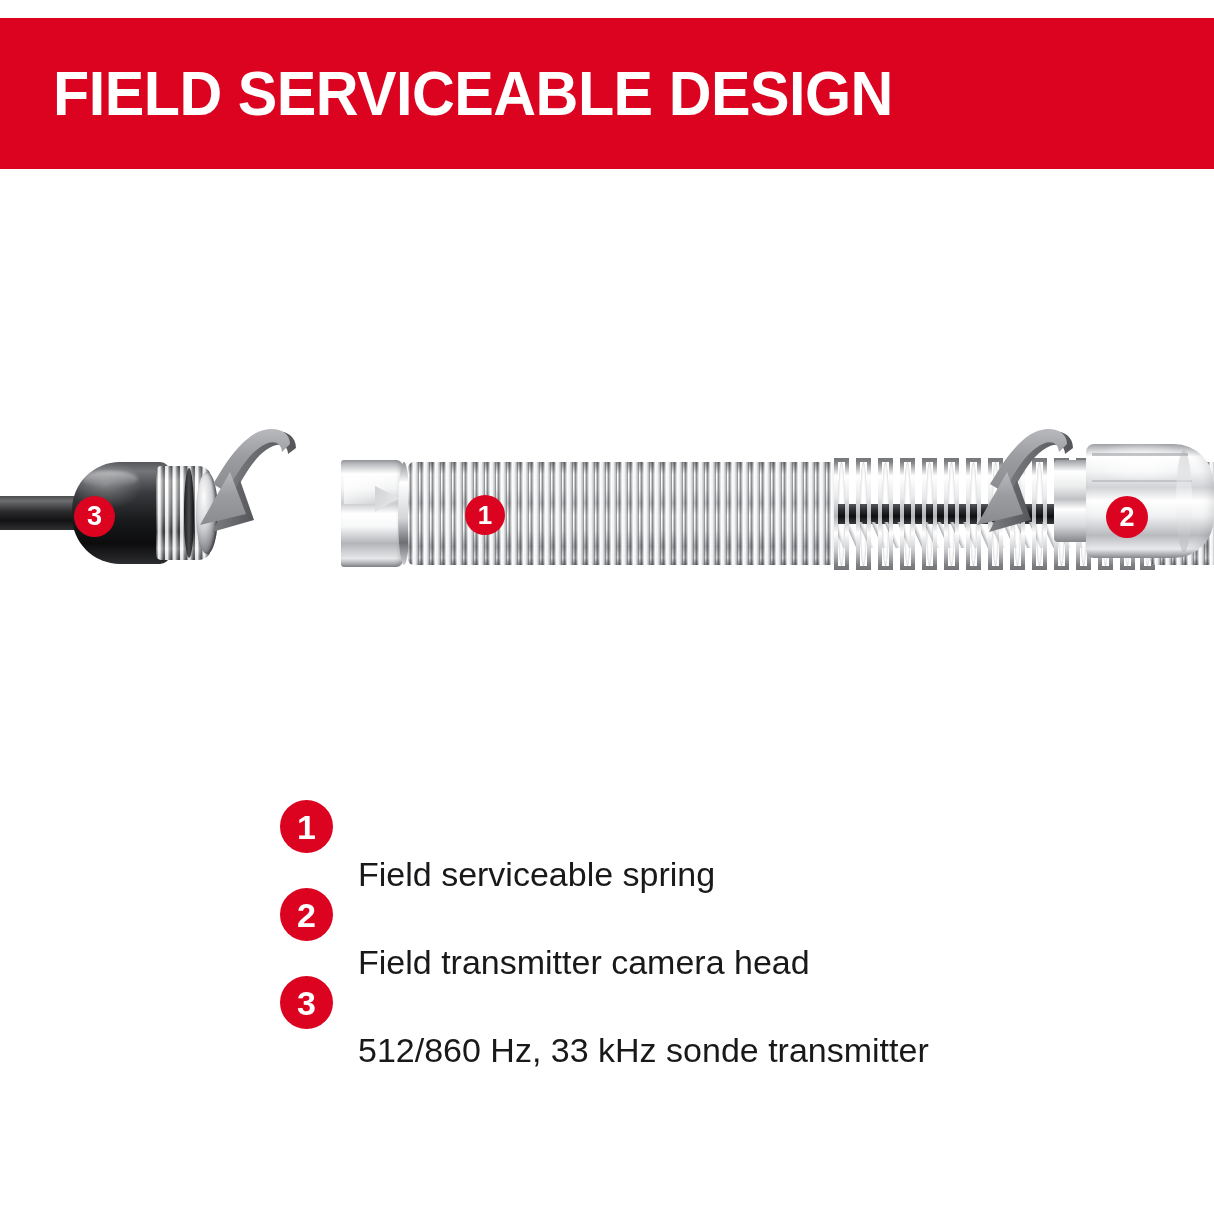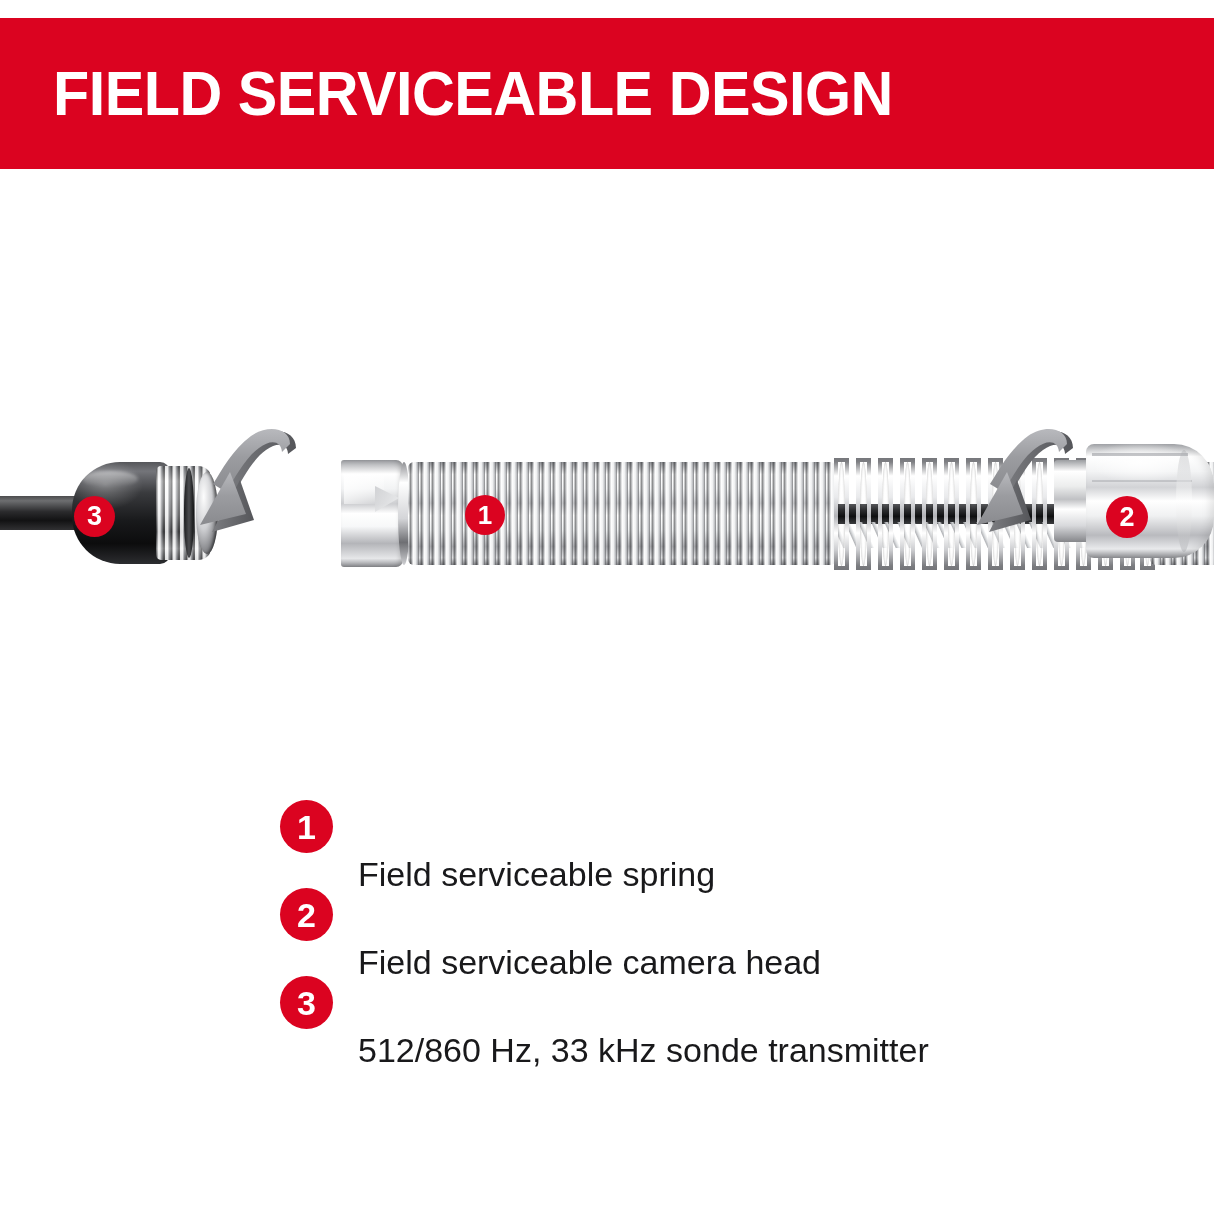--- a/index.html
+++ b/index.html
@@ -335,21 +335,21 @@
 
 <div class="legend">
 
   <div class="legend-row">
     <div class="lbadge">1</div>
     <div class="ltext">Field serviceable spring</div>
   </div>
 
   <div class="legend-row">
     <div class="lbadge">2</div>
-    <div class="ltext">Field serviceable camera head</div>
+    <div class="ltext">Field transmitter camera head</div>
   </div>
 
   <div class="legend-row">
     <div class="lbadge">3</div>
     <div class="ltext">512/860 Hz, 33 kHz sonde transmitter</div>
   </div>
 
 </div>
 
 </body></html>

